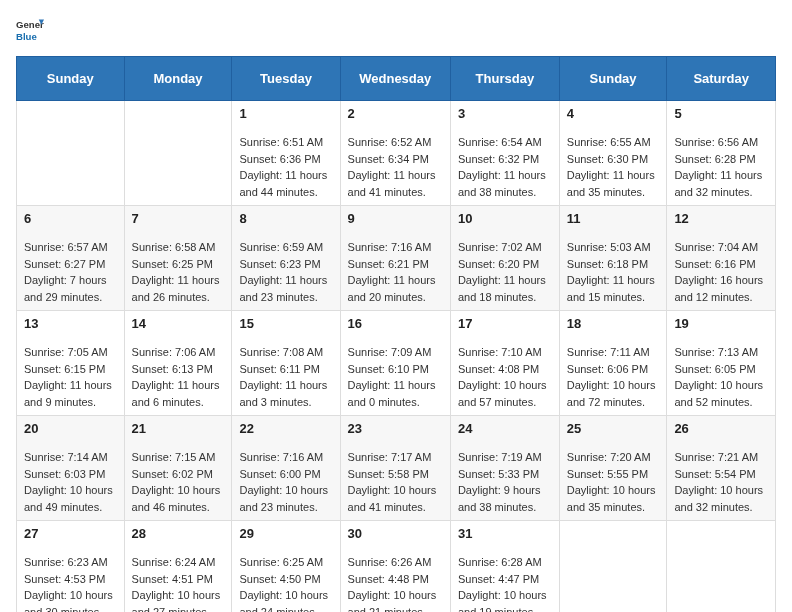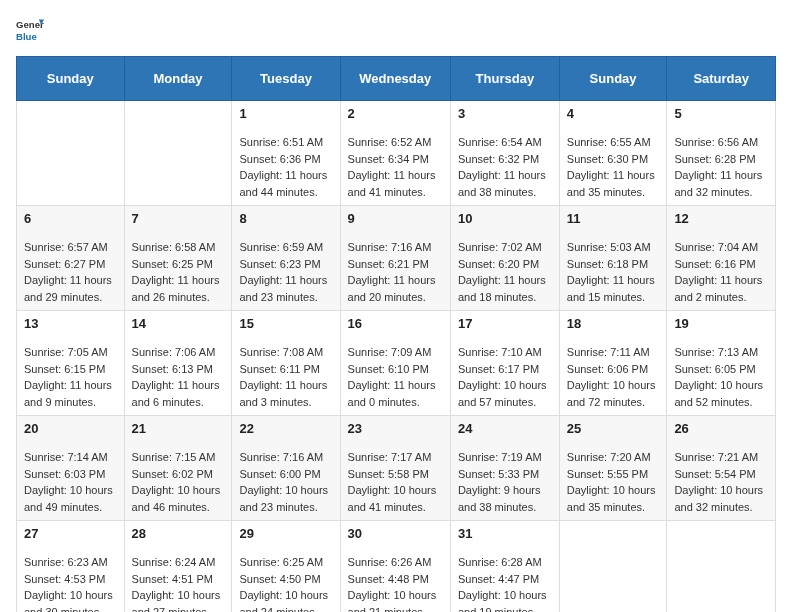--- a/index.html
+++ b/index.html
@@ -152,21 +152,21 @@
           <span>Daylight: 11 hours and 32 minutes.</span>
         </div>
       </td>
       </tr>
       <tr>
         <td>
         <span class="day-number">6</span>
         <div class="cell-content">
           <span>Sunrise: 6:57 AM</span><br>
           <span>Sunset: 6:27 PM</span><br>
-          <span>Daylight: 11 hours and 29 minutes.</span>
+          <span>Daylight: 7 hours and 29 minutes.</span>
         </div>
       </td>
         <td>
         <span class="day-number">7</span>
         <div class="cell-content">
           <span>Sunrise: 6:58 AM</span><br>
           <span>Sunset: 6:25 PM</span><br>
           <span>Daylight: 11 hours and 26 minutes.</span>
         </div>
       </td>
@@ -200,21 +200,21 @@
           <span>Sunrise: 5:03 AM</span><br>
           <span>Sunset: 6:18 PM</span><br>
           <span>Daylight: 11 hours and 15 minutes.</span>
         </div>
       </td>
         <td>
         <span class="day-number">12</span>
         <div class="cell-content">
           <span>Sunrise: 7:04 AM</span><br>
           <span>Sunset: 6:16 PM</span><br>
-          <span>Daylight: 11 hours and 2 minutes.</span>
+          <span>Daylight: 16 hours and 12 minutes.</span>
         </div>
       </td>
       </tr>
       <tr>
         <td>
         <span class="day-number">13</span>
         <div class="cell-content">
           <span>Sunrise: 7:05 AM</span><br>
           <span>Sunset: 6:15 PM</span><br>
           <span>Daylight: 11 hours and 9 minutes.</span>
@@ -241,21 +241,21 @@
         <div class="cell-content">
           <span>Sunrise: 7:09 AM</span><br>
           <span>Sunset: 6:10 PM</span><br>
           <span>Daylight: 11 hours and 0 minutes.</span>
         </div>
       </td>
         <td>
         <span class="day-number">17</span>
         <div class="cell-content">
           <span>Sunrise: 7:10 AM</span><br>
-          <span>Sunset: 6:17 PM</span><br>
+          <span>Sunset: 4:08 PM</span><br>
           <span>Daylight: 10 hours and 57 minutes.</span>
         </div>
       </td>
         <td>
         <span class="day-number">18</span>
         <div class="cell-content">
           <span>Sunrise: 7:11 AM</span><br>
           <span>Sunset: 6:06 PM</span><br>
           <span>Daylight: 10 hours and 72 minutes.</span>
         </div>

